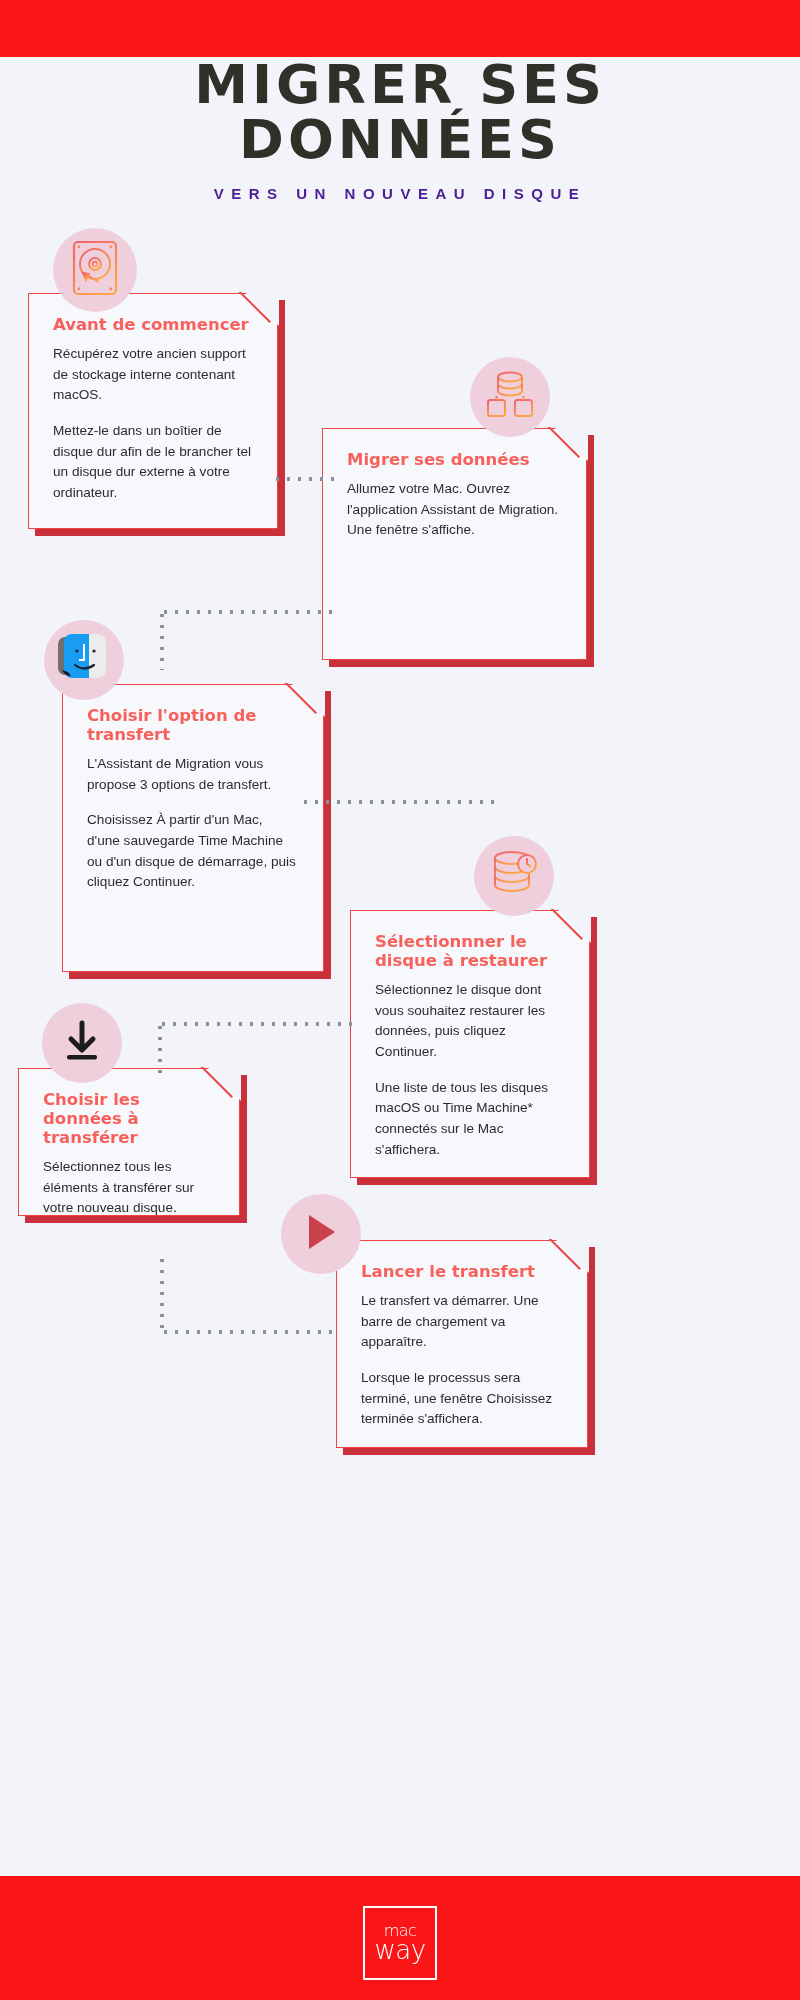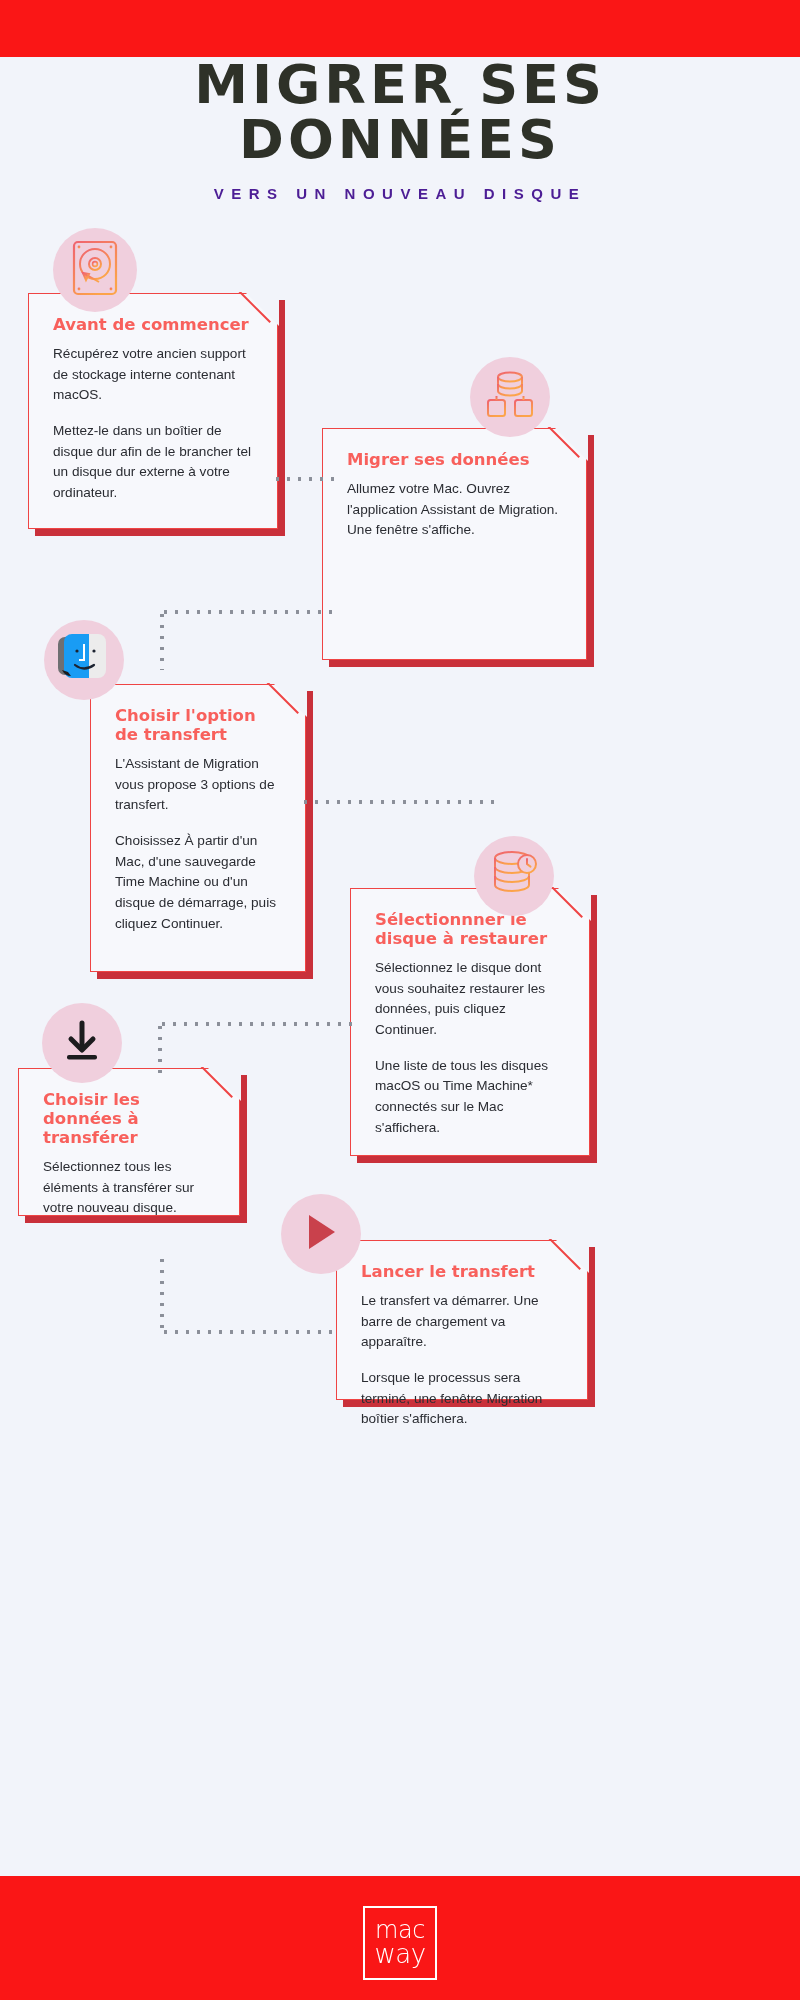--- a/index.html
+++ b/index.html
@@ -58,21 +58,21 @@
     flex-direction: column;
     align-items: center;
     justify-content: center;
   }
   .logo-box .mac, .logo-box .way {
     color: #ffffff;
     font-family: "DejaVu Sans", sans-serif;
     line-height: 0.95;
     letter-spacing: -0.5px;
   }
-  .logo-box .mac { font-size: 24px; font-weight: 300; }
+  .logo-box .mac { font-size: 16px; font-weight: 300; }
   .logo-box .way { font-size: 26px; font-weight: 300; text-align: center; }
 
   
   .card {
     position: absolute;
     background: #f7f8fc;
     border: 1.6px solid #ef4444;
     box-shadow: 7px 7px 0 0 #c9303a;
   }
   
@@ -228,21 +228,21 @@
       <ellipse cx="26" cy="7" rx="12" ry="4.6" fill="none" stroke="url(#dbG)" stroke-width="2"></ellipse>
       <path d="M14 7 v7 a12 4.6 0 0 0 24 0 v-7" fill="none" stroke="url(#dbG)" stroke-width="2"></path>
       <path d="M14 14 v7 a12 4.6 0 0 0 24 0 v-7" fill="none" stroke="url(#dbG)" stroke-width="2"></path>
       <rect x="4" y="30" width="17" height="16" rx="2.5" fill="none" stroke="url(#dbG)" stroke-width="2"></rect>
       <rect x="31" y="30" width="17" height="16" rx="2.5" fill="none" stroke="url(#dbG)" stroke-width="2"></rect>
       <path d="M12.5 26 v4 M39.5 26 v4" stroke="url(#dbG)" stroke-width="2"></path>
     </svg>
   </span>
 </div>
 
-<div class="card" style="left:62px; top:684px; width:216px; height:288px;margin-left:28px;">
+<div class="card" style="left:62px; top:684px; width:262px; height:288px;">
   <div class="fold-out"></div>
   <div class="fold-line"></div>
   <div class="card-inner">
     <div class="card-title">Choisir l'option de transfert</div>
     <div class="card-body">
       <p>L'Assistant de Migration vous propose 3 options de transfert.</p>
       <p>Choisissez À partir d'un Mac, d'une sauvegarde Time Machine ou d'un disque de démarrage, puis cliquez Continuer.</p>
     </div>
   </div>
 </div>
@@ -254,21 +254,21 @@
       <path d="M16 2 h17 v44 h-17 a8 8 0 0 1 -8 -8 v-28 a8 8 0 0 1 8 -8z" fill="#199cf4"></path>
       <path d="M28 12 v16 h-5" stroke="#ffffff" stroke-width="2" fill="none"></path>
       <circle cx="21" cy="19" r="1.6" fill="#1c2330"></circle>
       <circle cx="38" cy="19" r="1.6" fill="#1c2330"></circle>
       <path d="M19 33 q9 7 19 0" stroke="#1c2330" stroke-width="2.2" fill="none" stroke-linecap="round"></path>
       <path d="M6 38 q3 6 9 6 l-3 -4 z" fill="#1b1b1d"></path>
     </svg>
   </span>
 </div>
 
-<div class="card" style="left:350px; top:888px; width:240px; height:268px;">
+<div class="card" style="left:350px; top:910px; width:240px; height:268px;">
   <div class="fold-out"></div>
   <div class="fold-line"></div>
   <div class="card-inner">
     <div class="card-title">Sélectionnner le disque à restaurer</div>
     <div class="card-body">
       <p>Sélectionnez le disque dont vous souhaitez restaurer les données, puis cliquez Continuer.</p>
       <p>Une liste de tous les disques macOS ou Time Machine* connectés sur le Mac s'affichera.</p>
     </div>
   </div>
 </div>
@@ -304,28 +304,28 @@
 <div class="bubble" style="left:42px; top:1003px; width:80px; height:80px;">
   <span>
     <svg width="40" height="42" viewBox="0 0 40 42">
       <path d="M20 3 v24" stroke="#1c1c1e" stroke-width="5" stroke-linecap="round"></path>
       <path d="M9 19 l11 11 l11 -11" stroke="#1c1c1e" stroke-width="5" fill="none" stroke-linecap="round" stroke-linejoin="round"></path>
       <rect x="5" y="35" width="30" height="4.5" rx="2" fill="#1c1c1e"></rect>
     </svg>
   </span>
 </div>
 
-<div class="card" style="left:336px; top:1240px; width:252px; height:160px;">
+<div class="card" style="left:336px; top:1240px; width:252px; height:208px;">
   <div class="fold-out"></div>
   <div class="fold-line"></div>
   <div class="card-inner">
     <div class="card-title">Lancer le transfert</div>
     <div class="card-body">
       <p>Le transfert va démarrer. Une barre de chargement va apparaître.</p>
-      <p>Lorsque le processus sera terminé, une fenêtre Migration boîtier s'affichera.</p>
+      <p>Lorsque le processus sera terminé, une fenêtre Choisissez terminée s'affichera.</p>
     </div>
   </div>
 </div>
 <div class="bubble" style="left:281px; top:1194px; width:80px; height:80px;">
   <span>
     <svg width="40" height="42" viewBox="0 0 40 42">
       <path d="M8 4 L34 21 L8 38 Z" fill="#c9414c"></path>
     </svg>
   </span>
 </div>

